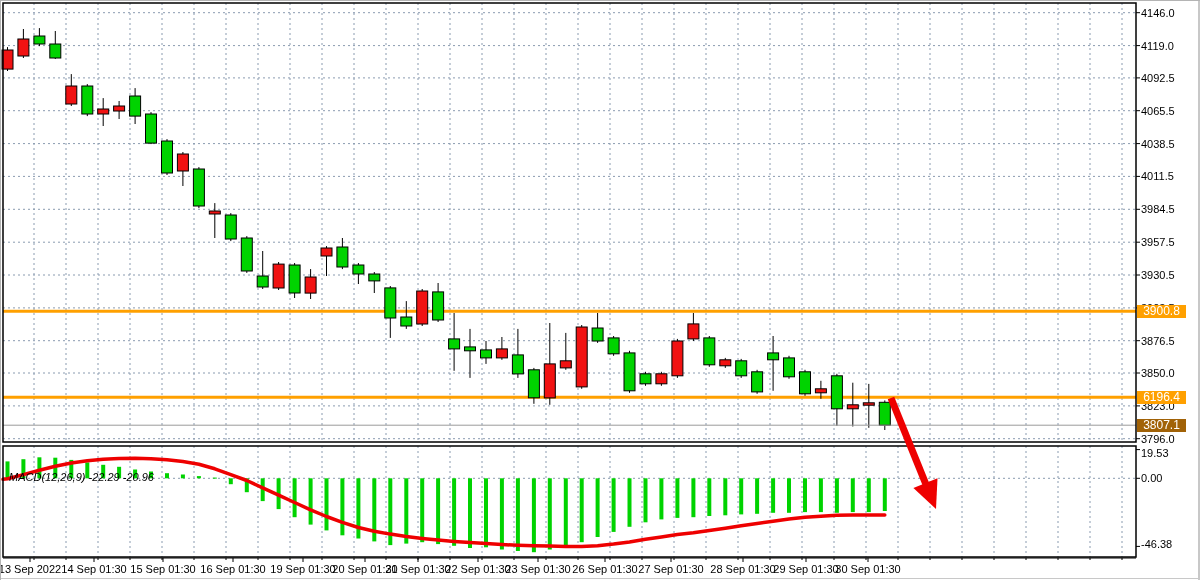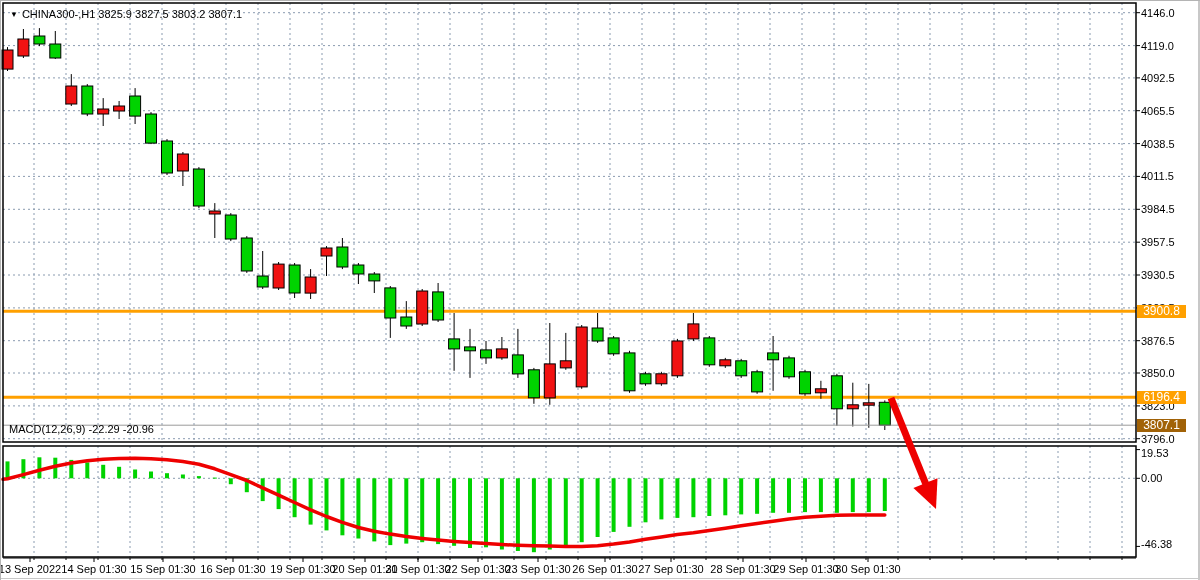--- a/index.html
+++ b/index.html
@@ -2,21 +2,21 @@
 <html><head>
 <meta charset="utf-8">
 <style>
   html,body{margin:0;padding:0;background:#ffffff;}
   #screen{position:relative;width:1200px;height:580px;background:#ffffff;overflow:hidden;
           font-family:"Liberation Sans",sans-serif;border-top:1px solid #b4b4b4;border-left:1px solid #b4b4b4;}
   #chart-svg{position:absolute;left:0;top:0;}
   .overlay{position:absolute;color:#000;font-size:11px;white-space:nowrap;z-index:5;}
   #symbol-label{left:9px;top:7px;}
   #symbol-label .tri{font-size:8px;margin-right:4px;position:relative;top:-1px;}
-  #macd-label{left:8px;top:422px;}
+  #macd-label{left:8px;top:470px;font-style:italic;}
   .badge{position:absolute;left:1136px;width:49px;height:13px;line-height:13px;z-index:6;
          color:#ffffff;font-size:12px;text-align:center;}
   .badge.orange{background:#FFA000;}
   .badge.black{background:#a16207;}
   .edge-r{position:absolute;right:1px;top:0;width:2px;height:580px;background:#c8c8c8;}
   .edge-b{position:absolute;left:0;top:577px;width:1200px;height:1px;background:#c8c8c8;}
 </style>
 </head>
 <body>
 
@@ -394,23 +394,20 @@
           <line x1="742" y1="557" x2="742" y2="561" stroke="#000" stroke-width="1"></line>
           <text x="742" y="572" font-size="11" fill="#000" text-anchor="middle">28 Sep 01:30</text>
           <line x1="805" y1="557" x2="805" y2="561" stroke="#000" stroke-width="1"></line>
           <text x="805" y="572" font-size="11" fill="#000" text-anchor="middle">29 Sep 01:30</text>
           <line x1="867" y1="557" x2="867" y2="561" stroke="#000" stroke-width="1"></line>
           <text x="867" y="572" font-size="11" fill="#000" text-anchor="middle">30 Sep 01:30</text>
         </g>
       </svg>
     </div>
 
-  <div id="symbol-label" class="overlay">
-    <span class="tri">▼</span><span>CHINA300-,H1</span>&nbsp;<span>3825.9 3827.5 3803.2 3807.1</span>
-  </div>
 
   <div id="macd-label" class="overlay">
     <span>MACD(12,26,9)</span>&nbsp;<span>-22.29 -20.96</span>
   </div>
 
   <div class="badge orange" id="badge-level-1" style="top: 304px;">3900.8</div>
   <div class="badge orange" id="badge-level-2" style="top: 390px;">6196.4</div>
   <div class="badge black" id="badge-bid" style="top: 418px;">3807.1</div>
 
   <div class="edge-r"></div>

